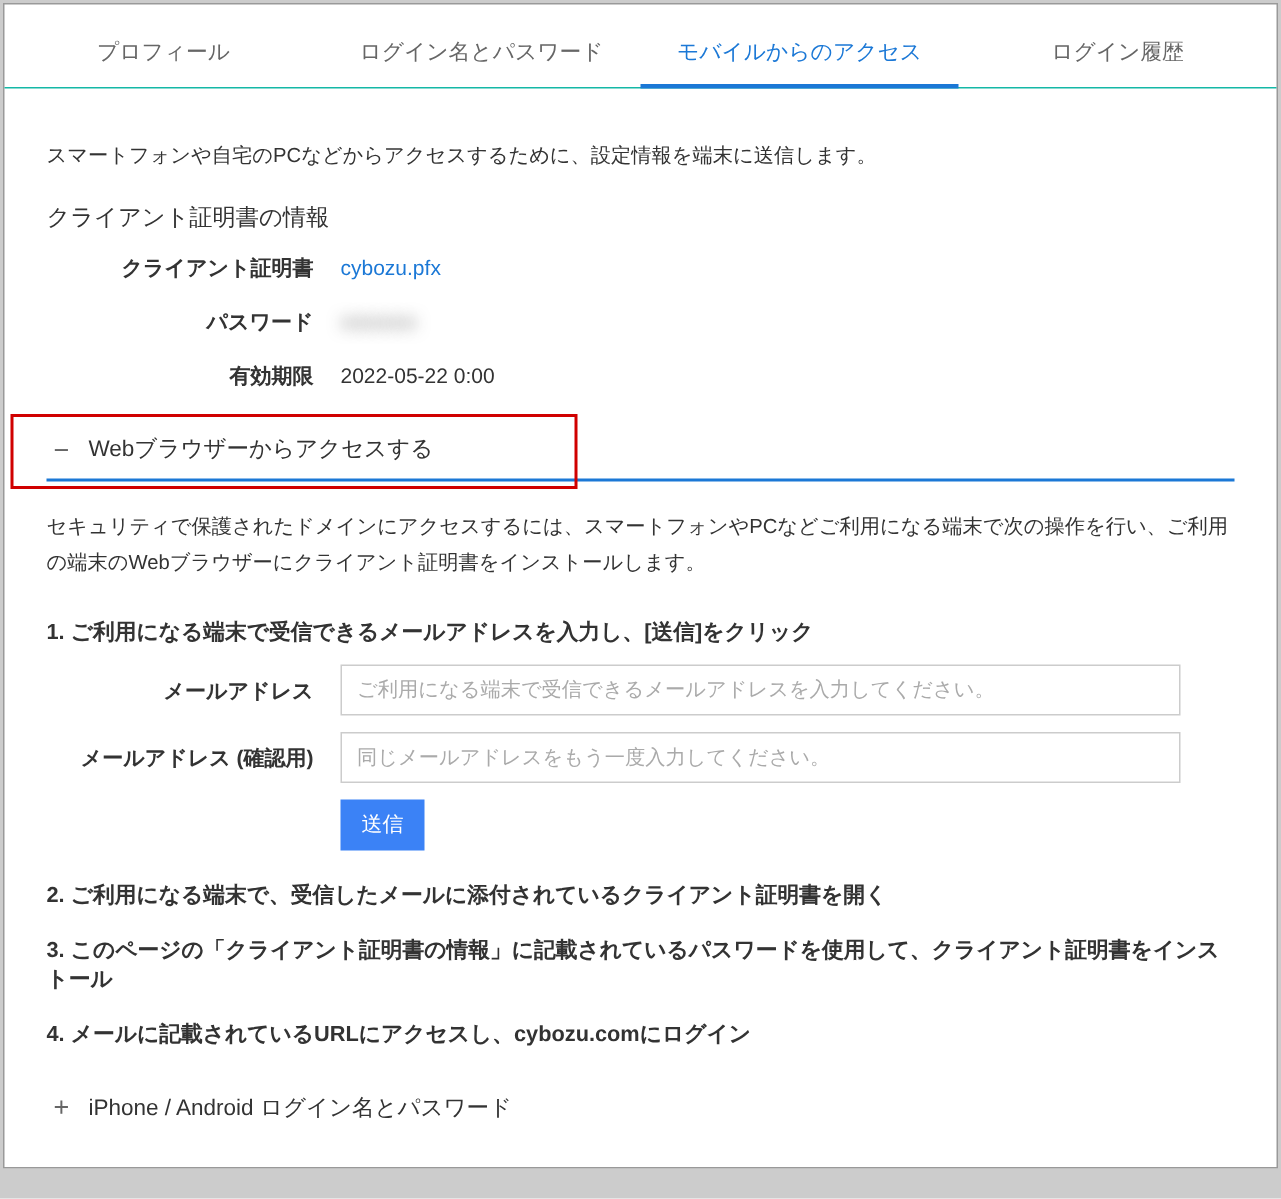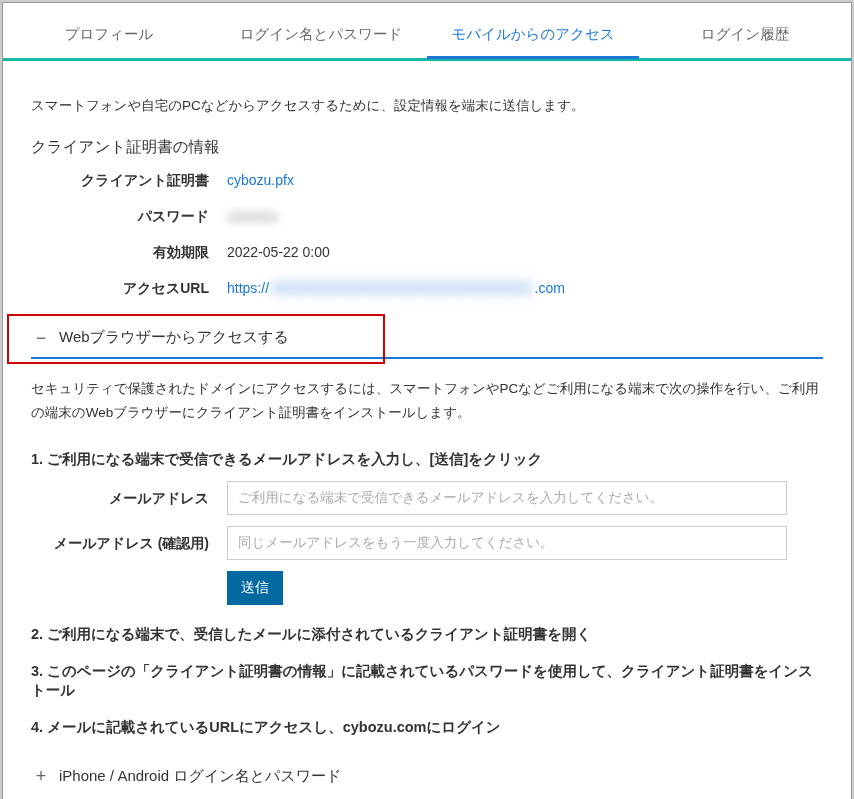--- a/index.html
+++ b/index.html
@@ -11,21 +11,21 @@
       padding: 2px;
     }
     .container {
       width: 850px;
       background: #fff;
       border: 1px solid #999;
       padding: 0;
     }
     .tabs {
       display: flex;
-      border-bottom: 3px solid #14b8a6;
+      border-bottom: 1px solid #14b8a6;
       padding-top: 12px;
     }
     .tab {
       flex: 1;
       text-align: center;
       padding: 10px 0 14px;
       cursor: pointer;
       color: #666;
       font-size: 14.5px;
       position: relative;
@@ -115,21 +115,21 @@
       height: 34px;
       border: 1px solid #ccc;
       padding: 0 10px;
       font-size: 13.5px;
       color: #333;
       font-family: Liberation Sans, sans-serif;
     }
     .form-input::placeholder { color: #aaa; }
     .btn {
       display: inline-block;
-      background: #0369a1;
+      background: #3b82f6;
       color: #fff;
       border: none;
       padding: 8px 14px;
       font-size: 14px;
       cursor: pointer;
       font-family: Liberation Mono, monospace;
       margin-left: 196px;
       margin-bottom: 20px;
     }
     .step-item { margin-bottom: 18px; }
@@ -163,26 +163,20 @@
         <div class="kv-value link">cybozu.pfx</div>
       </div>
       <div class="kv-row">
         <div class="kv-label">パスワード</div>
         <div class="kv-value blurred">●●●●●●</div>
       </div>
       <div class="kv-row">
         <div class="kv-label">有効期限</div>
         <div class="kv-value">2022-05-22 0:00</div>
       </div>
-      <div class="kv-row">
-        <div class="kv-label">アクセスURL</div>
-        <div class="kv-value link">
-          <span>https://</span><span class="blurred-inline">XXXXXXXXXXXXXXXXXXXXXXXXXXXX</span><span>.com</span>
-        </div>
-      </div>
     </div>
 
     <div class="accordion-wrap">
       <div class="accordion">
         <span class="acc-icon">−</span>
         <span class="acc-title">Webブラウザーからアクセスする</span>
       </div>
       <div class="acc-hl"></div>
     </div>
 

